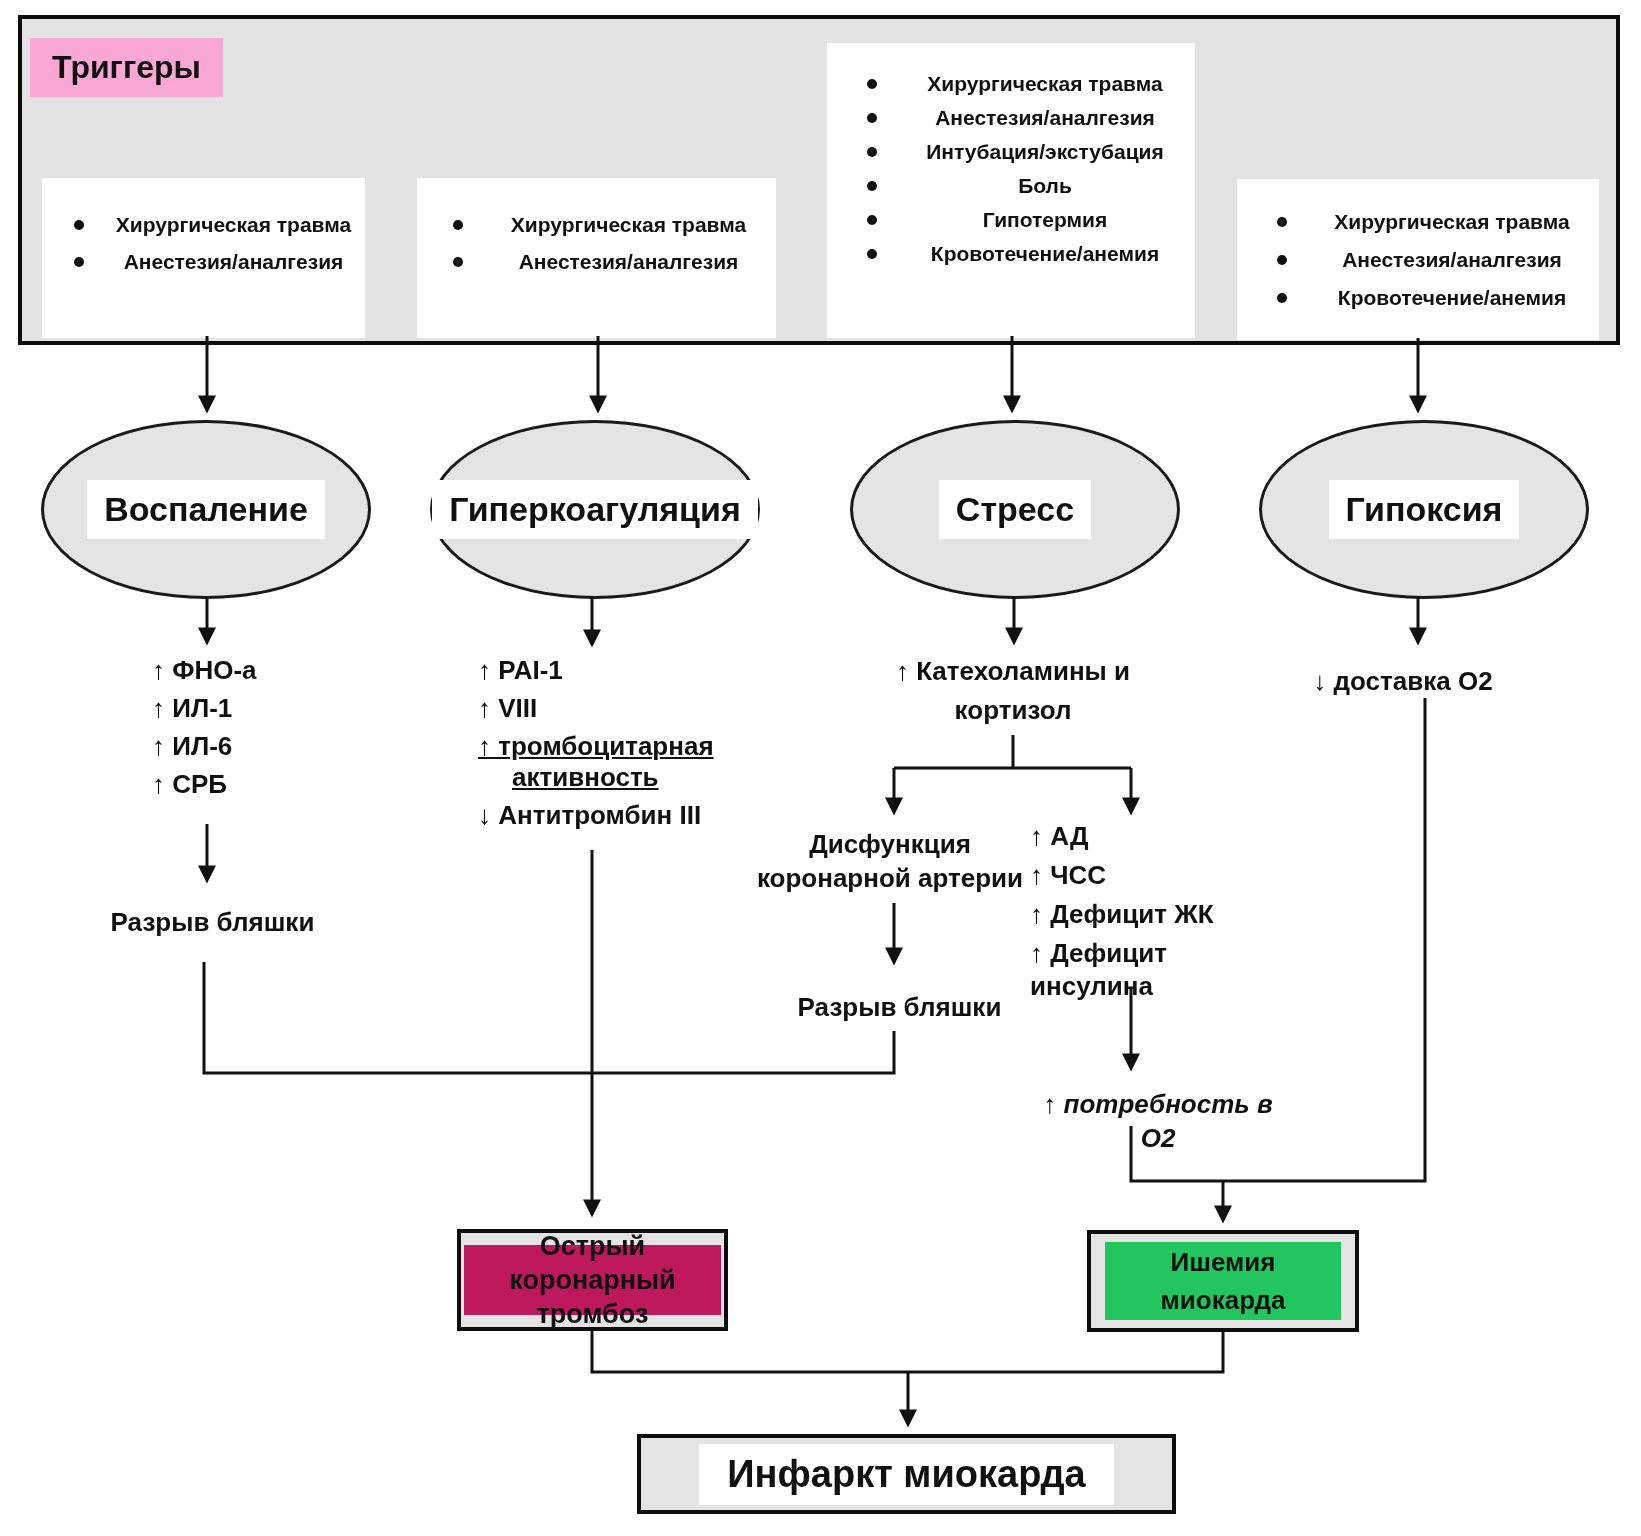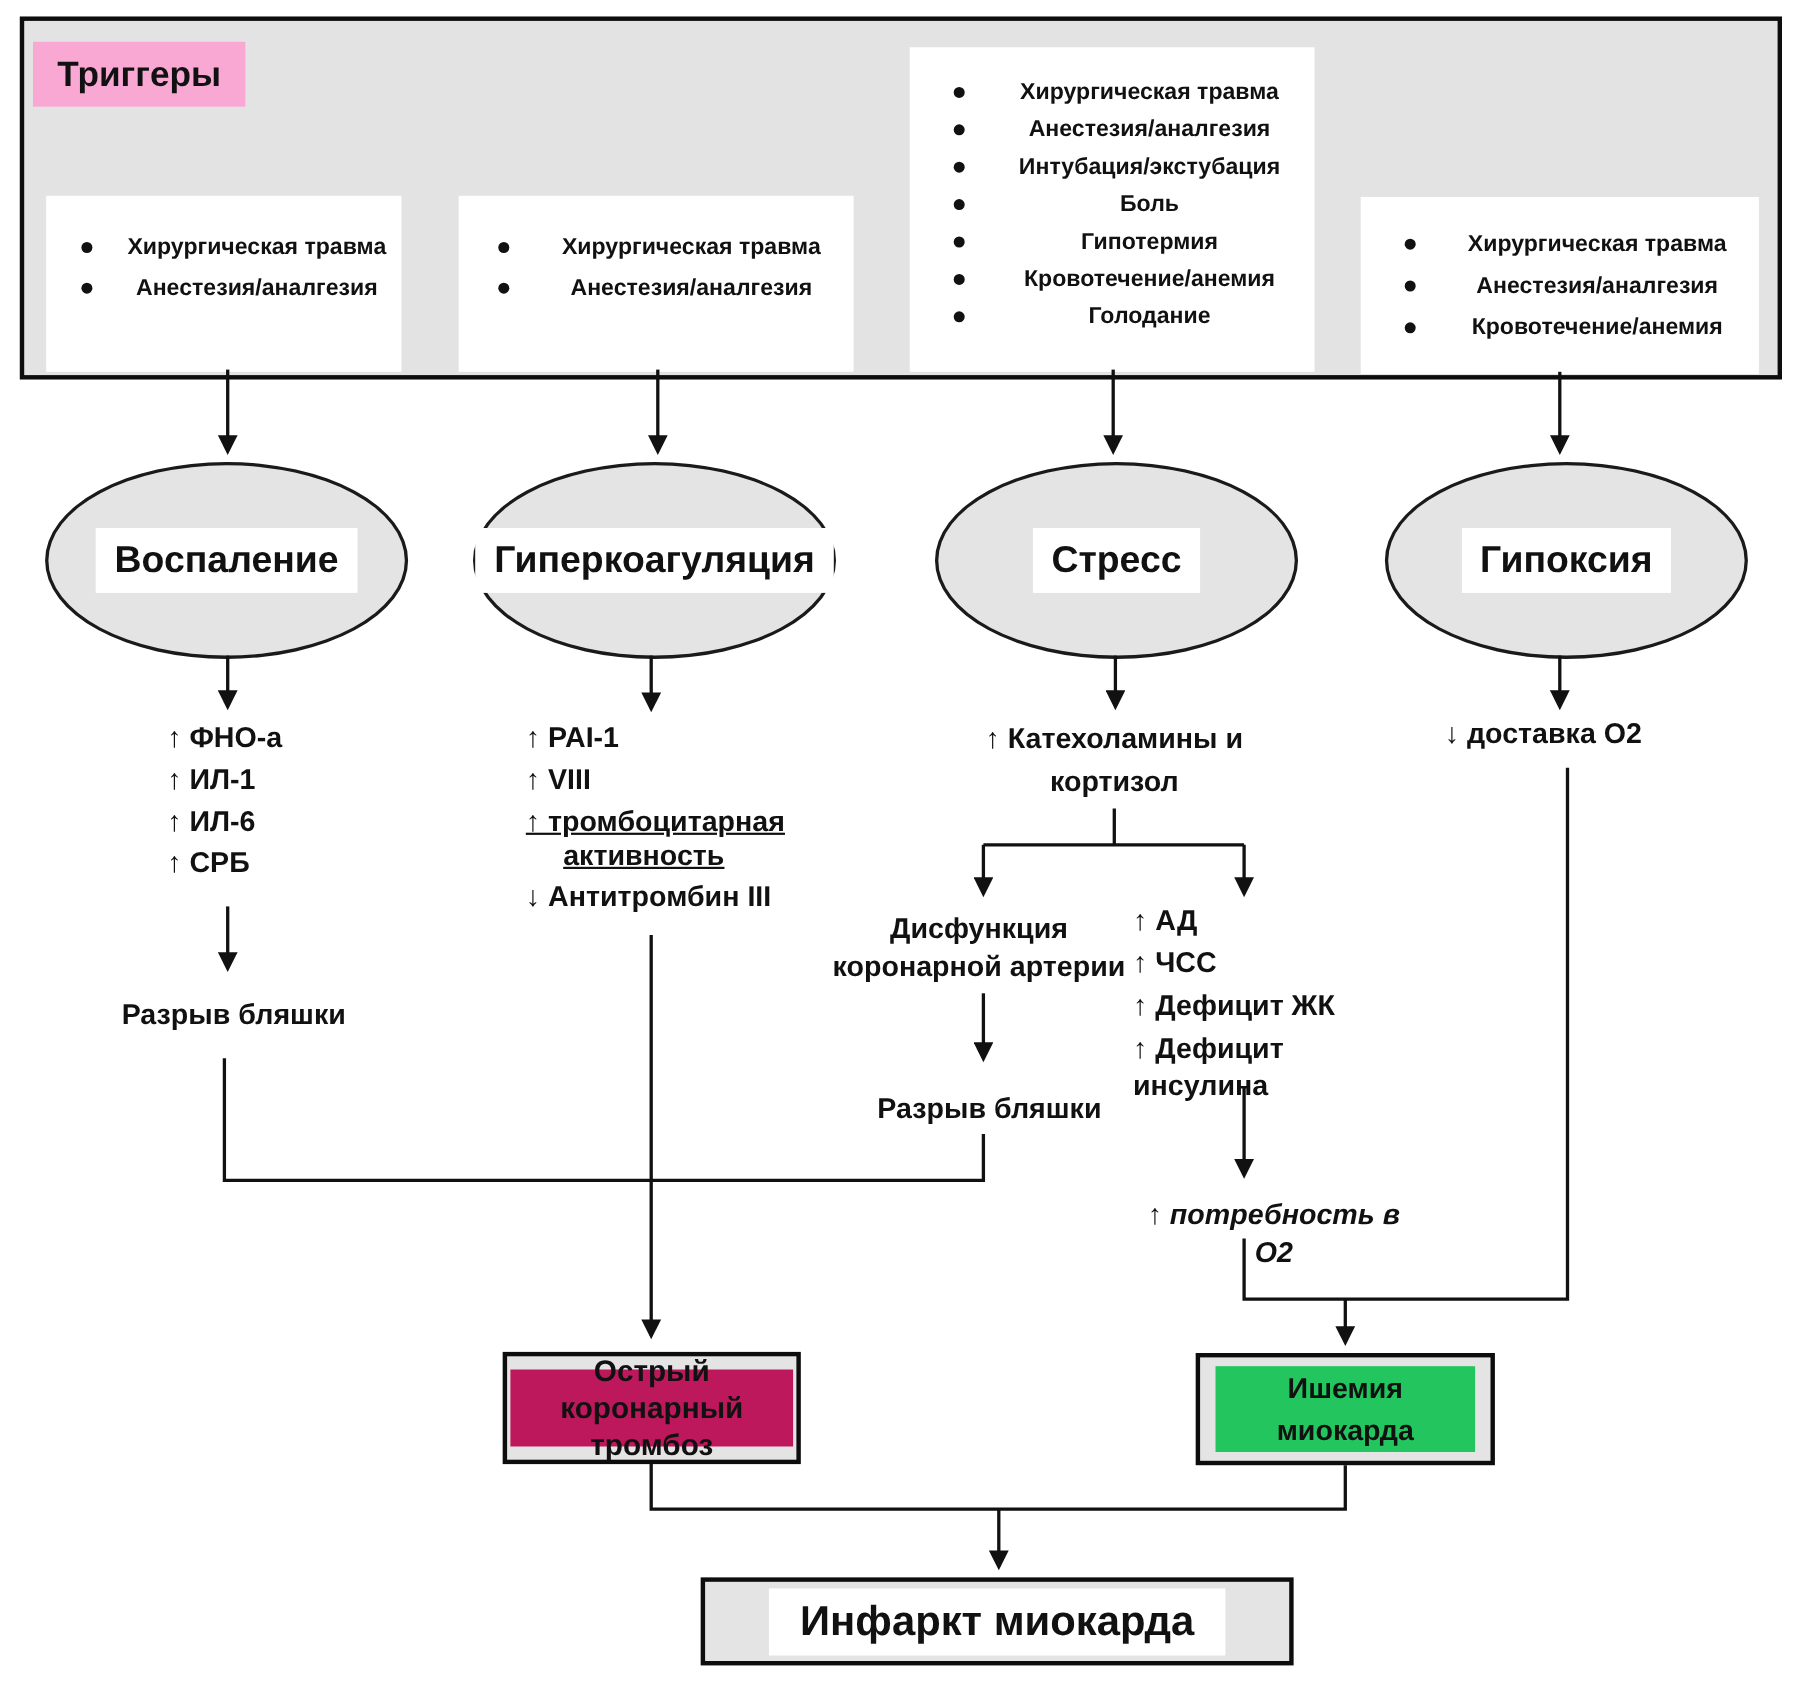--- a/index.html
+++ b/index.html
@@ -33,21 +33,21 @@
   .e4{left:1259px;top:420px;}
   .ellipse-label{background:#ffffff;padding:10px 17px;font-size:34px;font-weight:700;white-space:nowrap;}
   
   .note{position:absolute;font-size:26px;font-weight:600;}
   .pre{white-space:pre-line;}
   .m-list .m-item{line-height:31px;margin-bottom:7px;}
   .hang{padding-left:34px;text-indent:-34px;text-decoration:underline;}
   .col1{left:152px;top:655px;width:240px;}
   .col2{left:478px;top:655px;width:300px;}
   .stress-mediator{left:868px;top:652px;width:290px;text-align:center;line-height:39px;}
-  .hypoxia-mediator{left:1278px;top:649px;width:250px;text-align:center;line-height:34px;}
+  .hypoxia-mediator{left:1278px;top:664px;width:250px;text-align:center;line-height:34px;}
   .dysfunction{left:748px;top:827px;width:284px;text-align:center;line-height:34px;}
   .stress-right{left:1030px;top:820px;width:260px;}
   .stress-right .m-item{line-height:33px;margin-bottom:6px;}
   .plaque-left{left:100px;top:905px;width:225px;text-align:center;line-height:34px;}
   .plaque-mid{left:787px;top:990px;width:225px;text-align:center;line-height:34px;}
   .o2-demand{left:1023px;top:1087px;width:270px;text-align:center;line-height:34px;font-style:italic;}
   
   .outcome-box{position:absolute;background:#e4e4e4;border:4px solid #0d0d0d;
     box-sizing:border-box;display:flex;align-items:center;justify-content:center;}
   .thrombosis{left:457px;top:1229px;width:271px;height:102px;}
@@ -78,21 +78,20 @@
     <div class="bullet-item">Хирургическая травма</div>
     <div class="bullet-item">Анестезия/аналгезия</div>
   </div>
   <div class="tbox tbox3">
     <div class="bullet-item">Хирургическая травма</div>
     <div class="bullet-item">Анестезия/аналгезия</div>
     <div class="bullet-item">Интубация/экстубация</div>
     <div class="bullet-item">Боль</div>
     <div class="bullet-item">Гипотермия</div>
     <div class="bullet-item">Кровотечение/анемия</div>
-    <div class="bullet-item">Голодание</div>
   </div>
   <div class="tbox tbox4">
     <div class="bullet-item">Хирургическая травма</div>
     <div class="bullet-item">Анестезия/аналгезия</div>
     <div class="bullet-item">Кровотечение/анемия</div>
   </div>
 
   <div class="ellipse e1">
     <div class="ellipse-label">Воспаление</div>
   </div>

